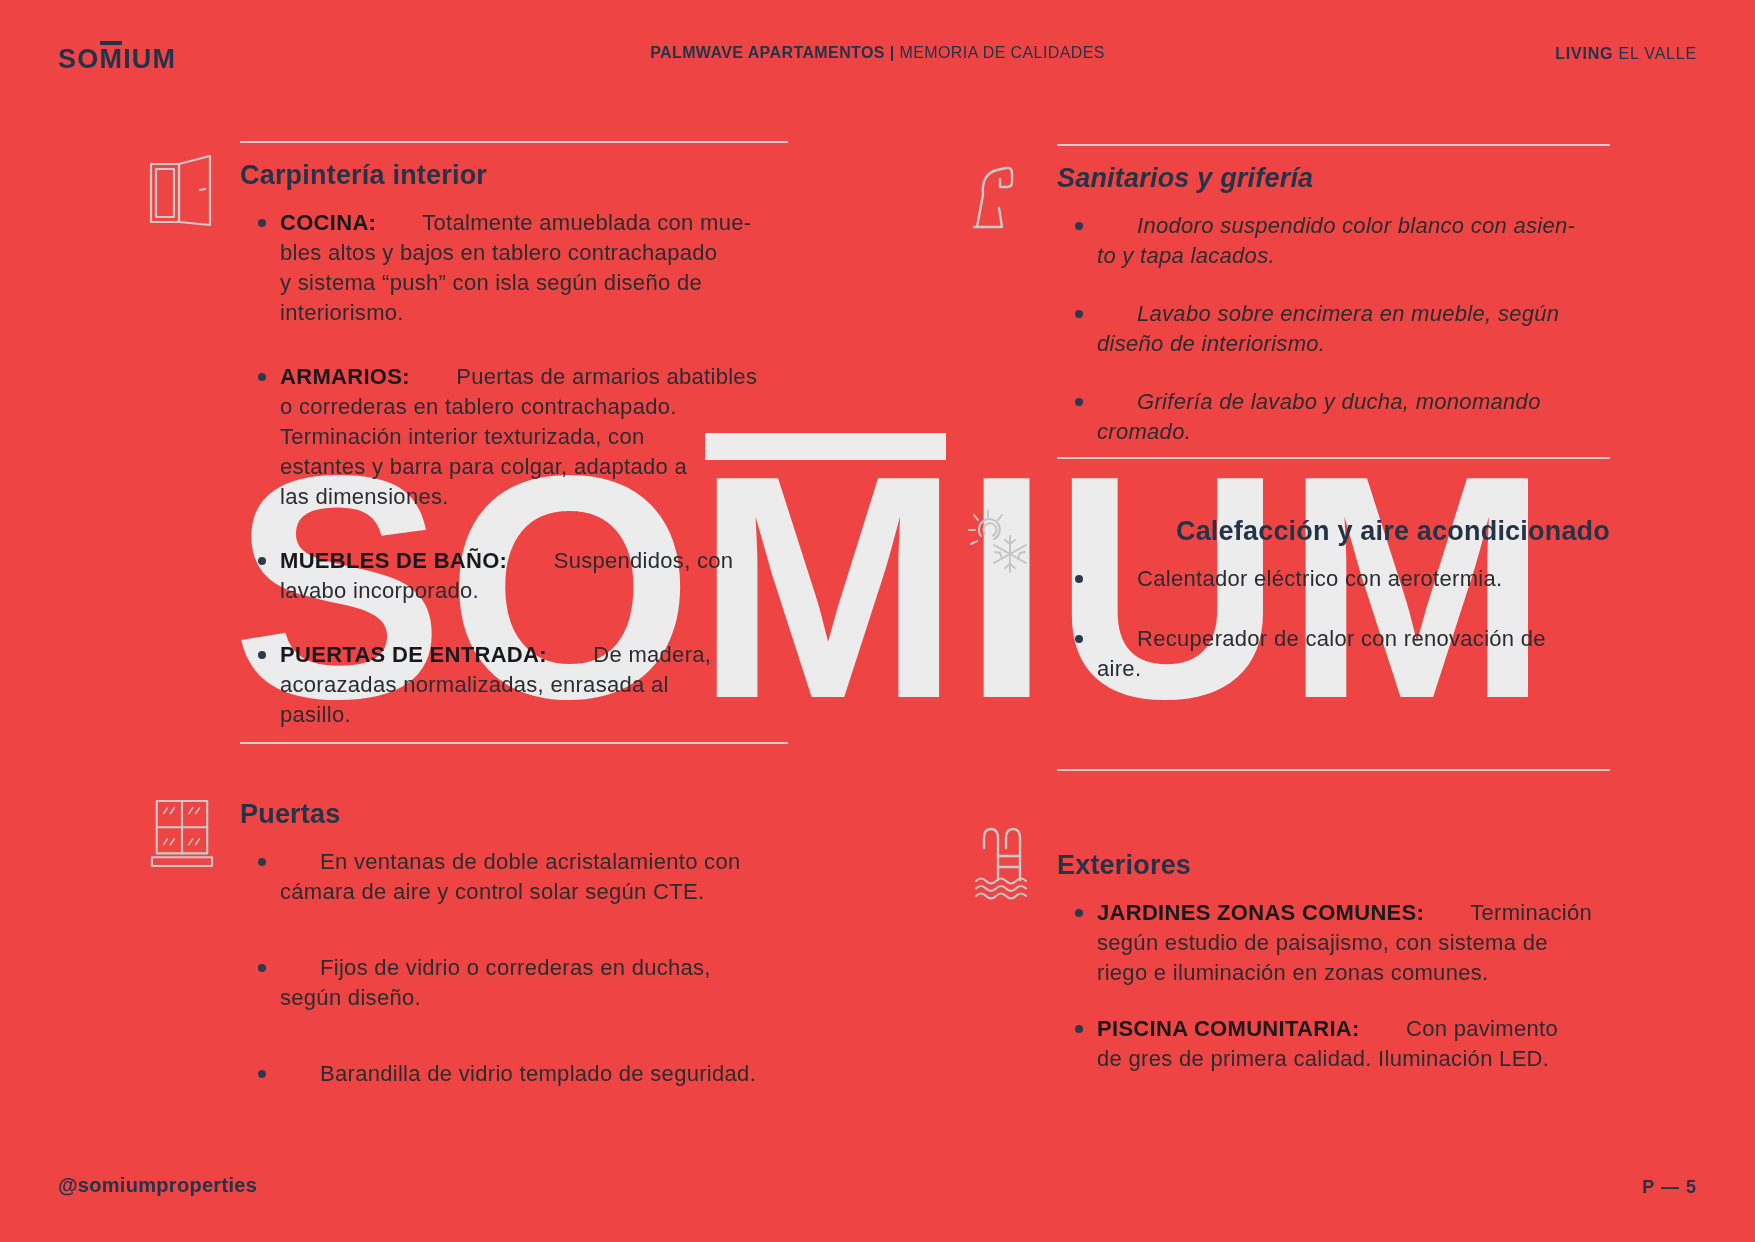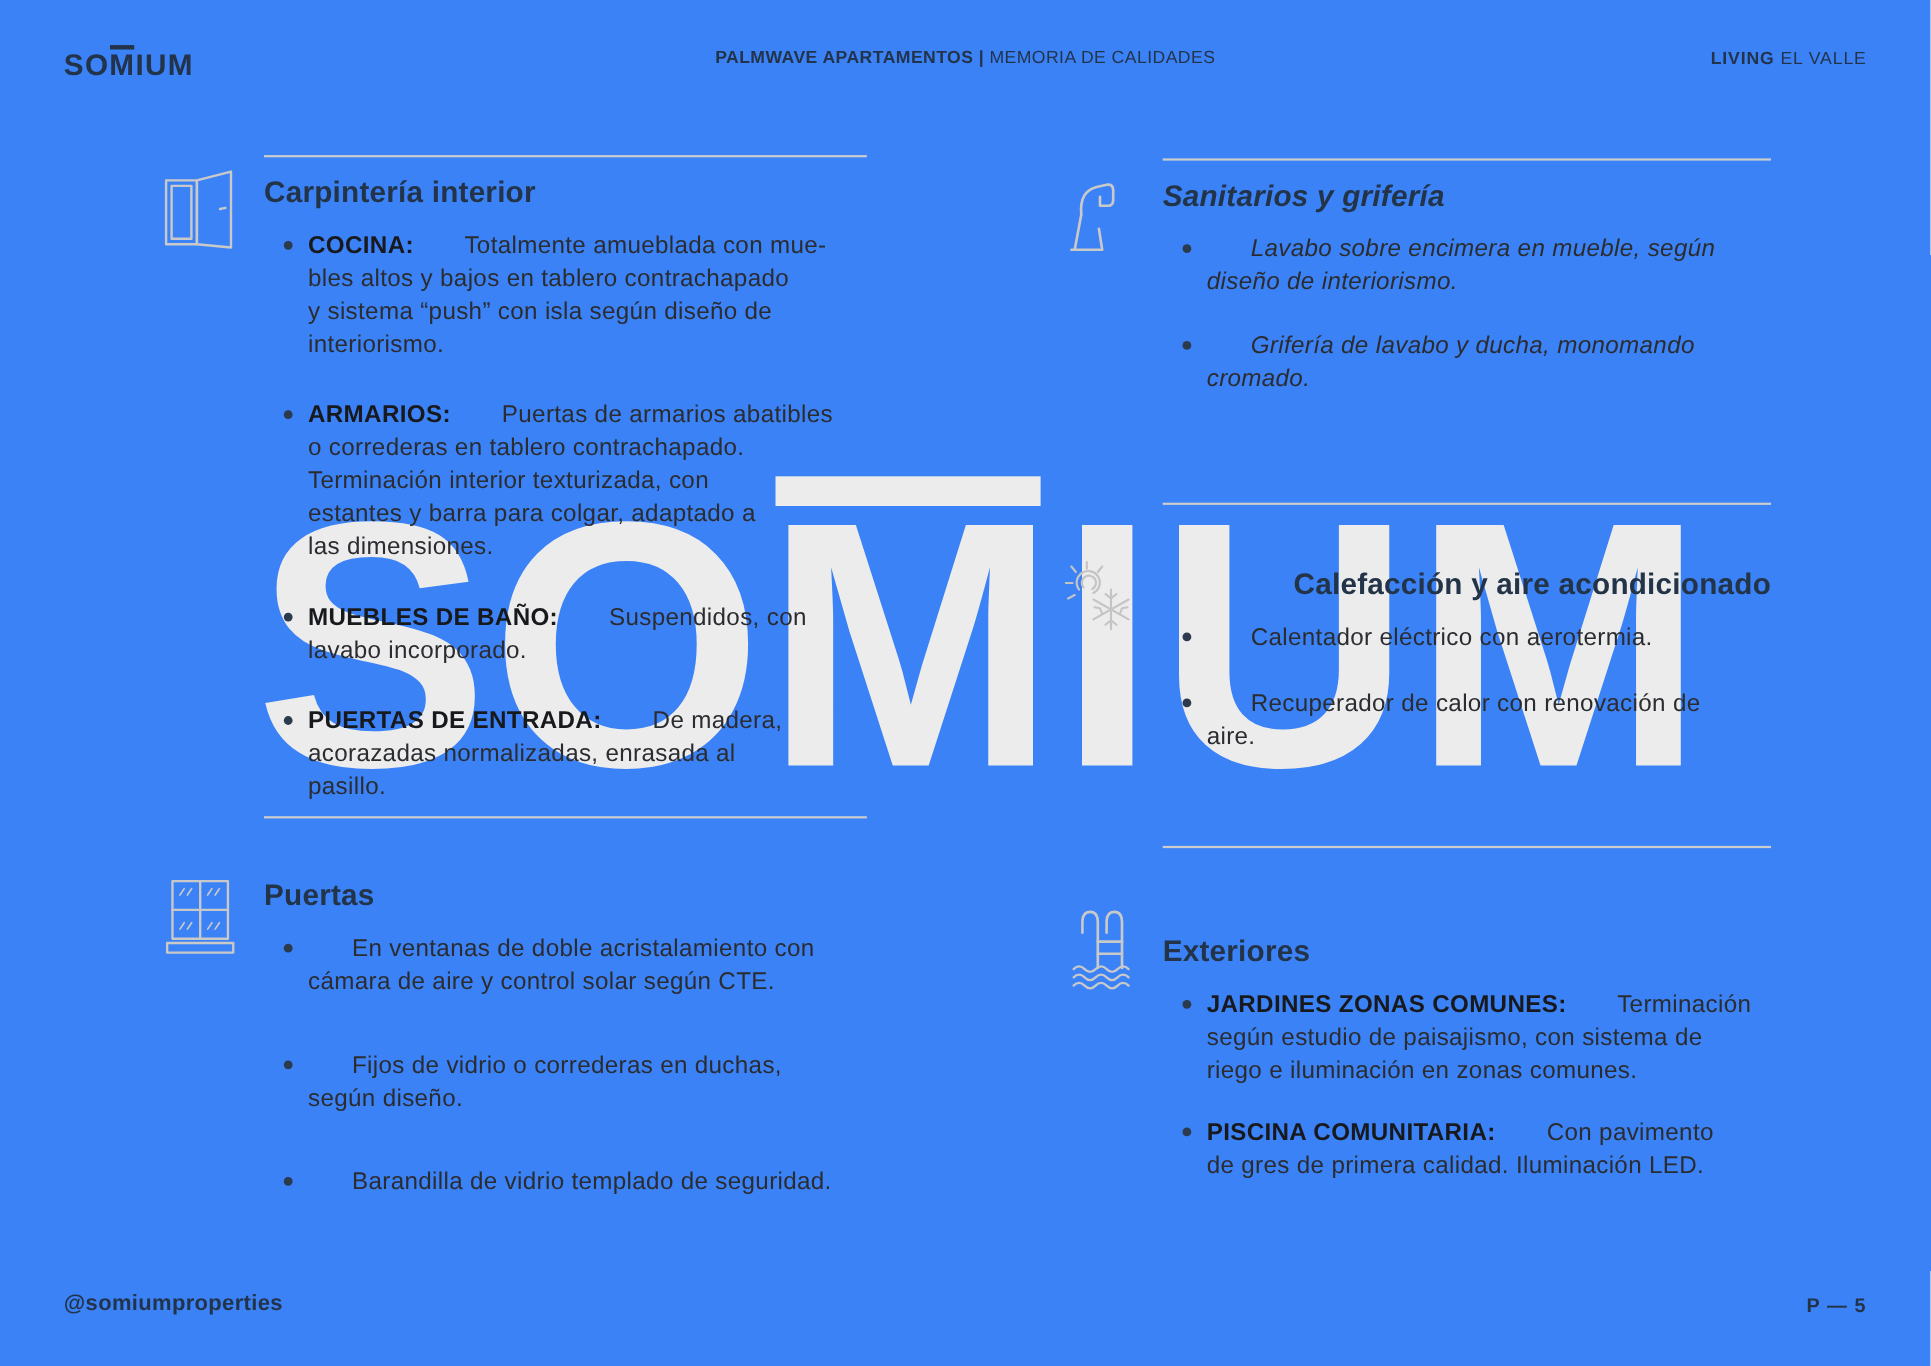--- a/index.html
+++ b/index.html
@@ -1,17 +1,17 @@
 <!DOCTYPE html>
 <html><head>
 <meta charset="utf-8">
 <style>
   html,body{margin:0;padding:0;background:#ffffff;}
   body{font-family:"Liberation Sans","DejaVu Sans",sans-serif;}
-  .page{position:relative;width:1755px;height:1242px;background:#3b82f6;overflow:hidden;}
+  .page{position:relative;width:1755px;height:1242px;background:#ef4444;overflow:hidden;}
 
   
   .logo{position:absolute;left:58px;top:46px;font-size:27px;font-weight:bold;
         letter-spacing:1.2px;color:#233349;line-height:1;}
   .logo .m{position:relative;display:inline-block;}
   .logo .m::before{content:"";position:absolute;left:0.02em;right:0.04em;top:-0.18em;height:0.14em;background:#233349;}
   .hdr-center{position:absolute;left:50%;top:44px;transform:translateX(-50%);
         font-size:16px;color:#233349;letter-spacing:0.4px;white-space:nowrap;}
   .hdr-center .b{font-weight:bold;}
   .hdr-right{position:absolute;right:58px;top:45px;font-size:16px;color:#233349;
@@ -179,20 +179,22 @@
       <div class="bullet"><span class="dot"></span><span class="lbl"></span><span class="txt">Fijos de vidrio o correderas en duchas,
 según diseño.</span></div>
       <div class="bullet"><span class="dot"></span><span class="lbl"></span><span class="txt">Barandilla de vidrio templado de seguridad.</span></div>
     </div>
   </div>
 
   <div class="sec" id="sec-r1">
     <div class="rule"></div>
     <h2>Sanitarios y grifería</h2>
     <div class="items">
+      <div class="bullet"><span class="dot"></span><span class="lbl"></span><span class="txt">Inodoro suspendido color blanco con asien-
+to y tapa lacados.</span></div>
       <div class="bullet"><span class="dot"></span><span class="lbl"></span><span class="txt">Lavabo sobre encimera en mueble, según
 diseño de interiorismo.</span></div>
       <div class="bullet"><span class="dot"></span><span class="lbl"></span><span class="txt">Grifería de lavabo y ducha, monomando
 cromado.</span></div>
     </div>
   </div>
 
   <div class="sec" id="sec-r2">
     <div class="rule"></div>
     <h2>Calefacción y aire acondicionado</h2>

